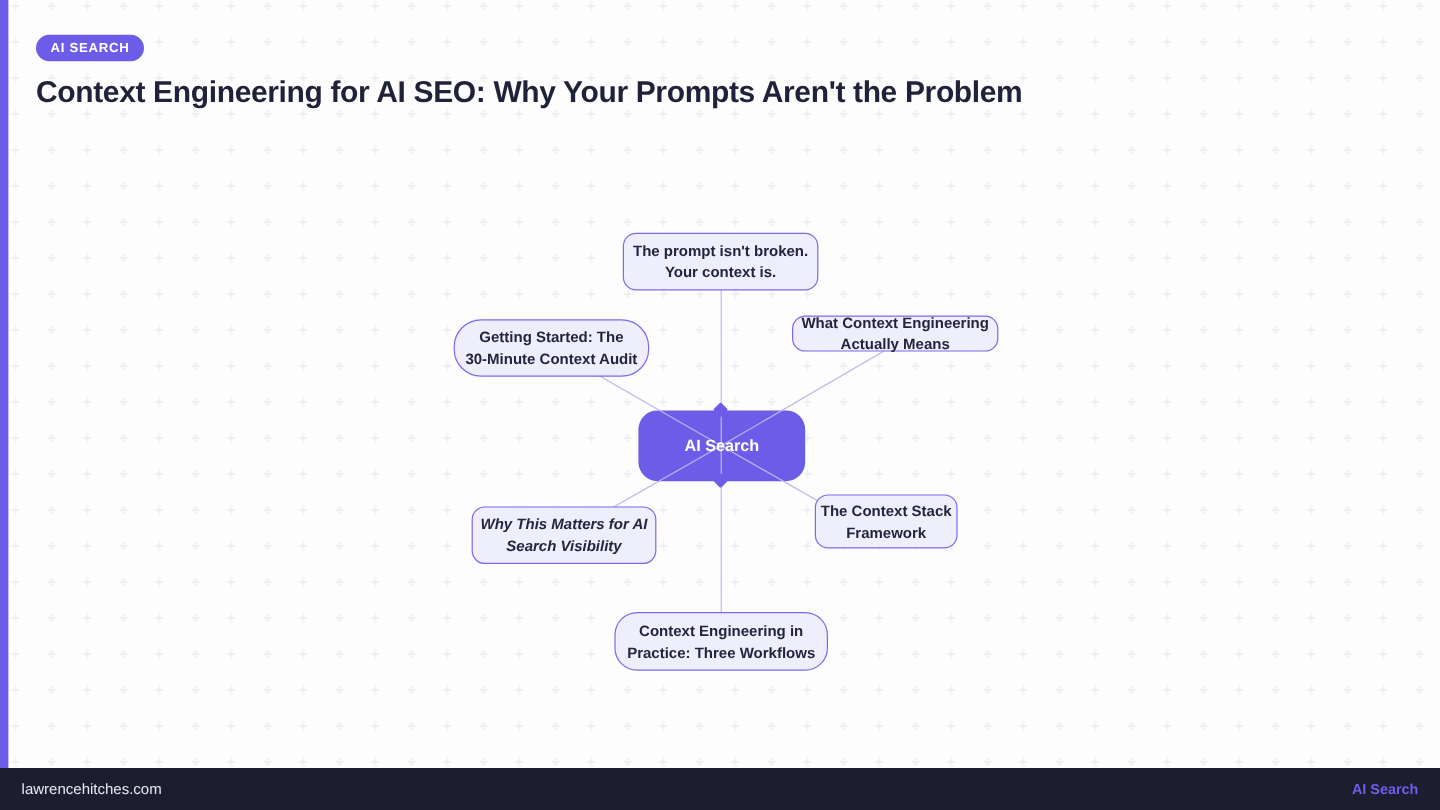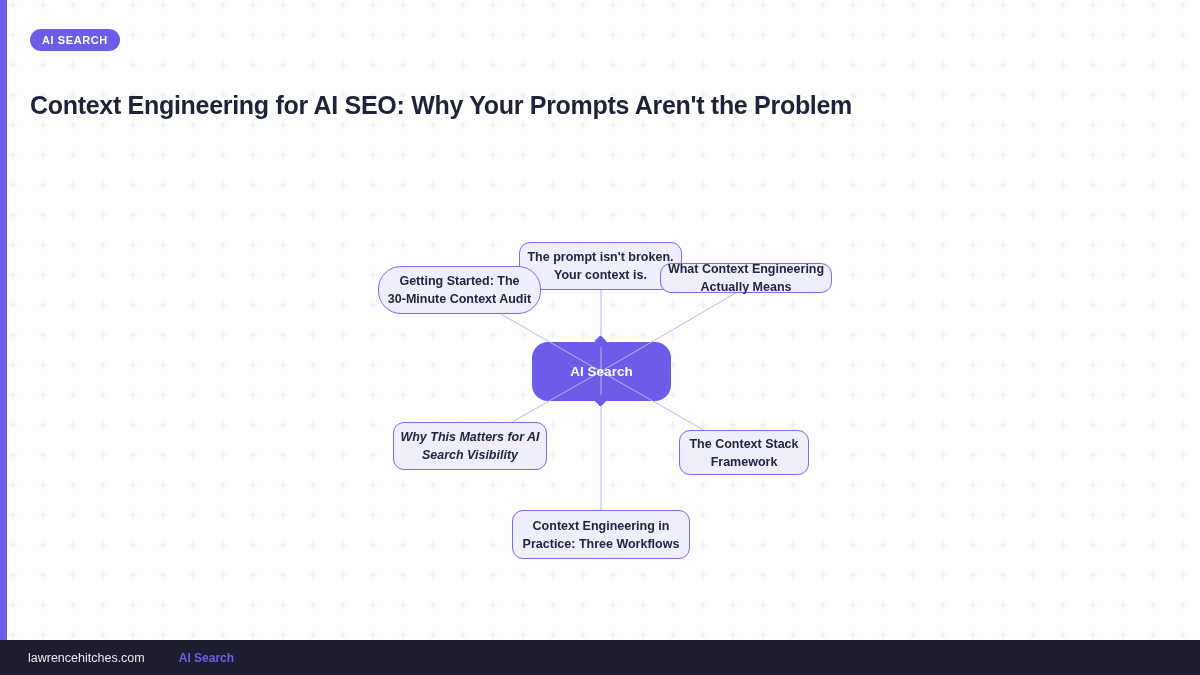--- a/index.html
+++ b/index.html
@@ -61,21 +61,20 @@
     position: absolute;
     left: 30px; top: 62px;
     width: 1140px;
     font-size: 25px;
     line-height: 31px;
     font-weight: 700;
     letter-spacing: -0.3px;
     color: var(--title-text);
     z-index: 5;
     white-space: nowrap;
-    margin-top: 28px;
   }
 
   
   .center-node {
     position: absolute;
     left: 532px; top: 342px;
     width: 139px; height: 59px;
     background: var(--accent);
     border-radius: 16px;
     z-index: 1;
@@ -107,46 +106,47 @@
     align-items: center;
     justify-content: center;
     text-align: center;
     color: var(--node-text);
     font-size: 12.5px;
     line-height: 18px;
     font-weight: 600;
     z-index: 3;
   }
   .mm-node span { white-space: pre-line; }
-  .node-top         { left: 519px; top: 194px; width: 163px; height: 48px; margin-top: 48px; }
+  .node-top         { left: 519px; top: 194px; width: 163px; height: 48px; }
   .node-upper-left  { left: 378px; top: 266px; width: 163px; height: 48px; border-radius: 23px; }
   .node-upper-right { left: 660px; top: 263px; width: 172px; height: 30px; }
   .node-lower-left  { left: 393px; top: 422px; width: 154px; height: 48px; font-style: italic; }
-  .node-lower-right { left: 679px; top: 430px; width: 130px; height: 45px; }
-  .node-bottom      { left: 512px; top: 510px; width: 178px; height: 49px; }
+  .node-lower-right { left: 679px; top: 412px; width: 119px; height: 45px; }
+  .node-bottom      { left: 512px; top: 510px; width: 178px; height: 49px; border-radius: 19px; }
 
   .diamond {
     position: absolute;
     width: 9px; height: 9px;
     background: var(--accent);
     transform: rotate(45deg);
     border-radius: 1.5px;
     z-index: 3;
   }
   .diamond-top    { left: 596px; top: 337px; }
   .diamond-bottom { left: 596px; top: 396px; }
 
   .footer {
     position: absolute;
     left: 0; bottom: 0;
     width: 1200px; height: 35px;
     background: var(--footer-bg);
     display: flex;
     align-items: center;
-    padding: 0 28px;
+    justify-content: space-between;
+    padding: 0 18px;
     z-index: 6;
     gap: 34px;
   }
   .footer-site {
     color: var(--footer-text);
     font-size: 12.5px;
   }
   .footer-category {
     color: var(--footer-accent);
     font-size: 12px;

